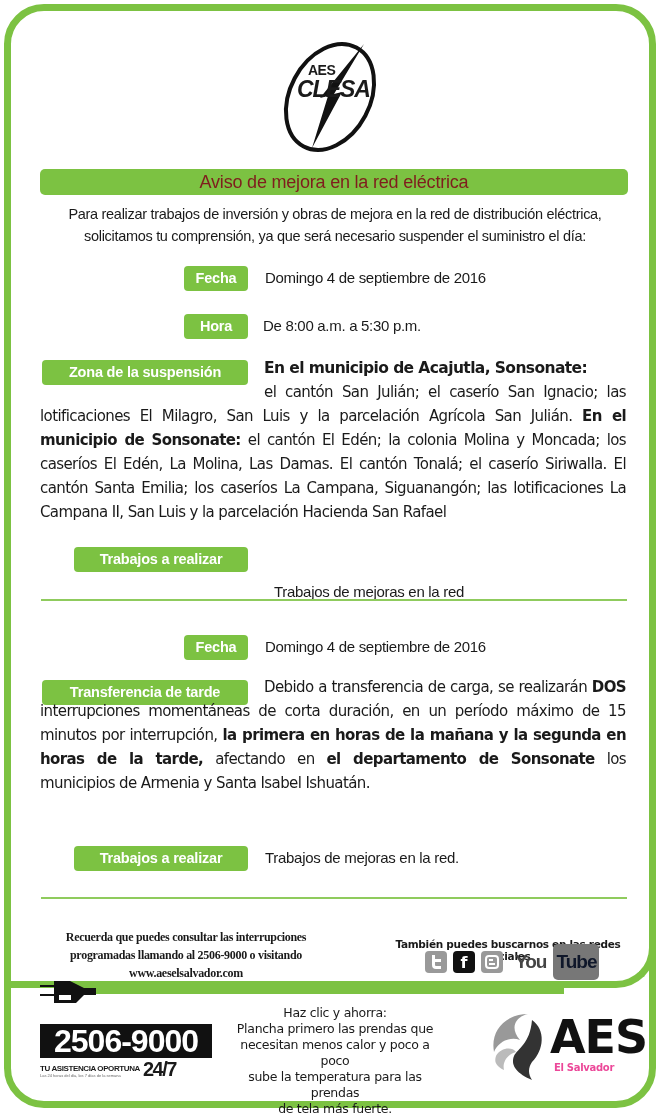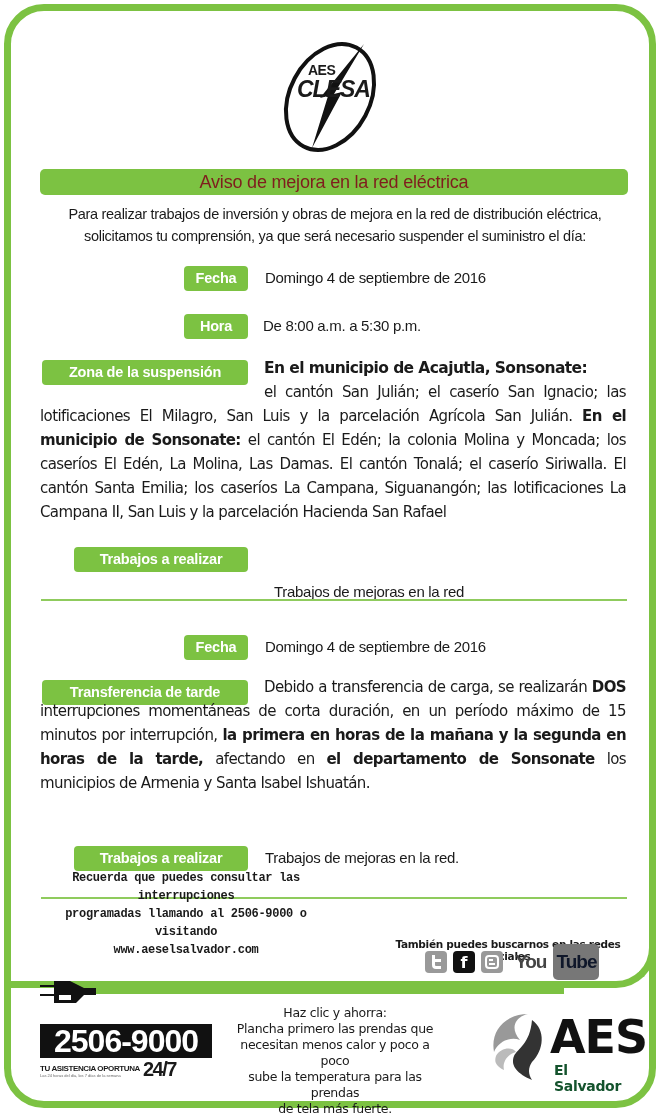--- a/index.html
+++ b/index.html
@@ -45,23 +45,23 @@
 
   .para {
     position: absolute; font-size: 15px; line-height: 24px; text-align: justify;
     font-family: "DejaVu Sans", sans-serif; letter-spacing: -0.6px;
   }
   .para b { font-weight: bold; }
 
   .divider { position: absolute; left: 41px; width: 586px; height: 2px; background: #8fcb5d; }
 
   .footer-left {
-    position: absolute; left: 36px; top: 869px; width: 300px; text-align: center;
+    position: absolute; left: 36px; top: 928px; width: 300px; text-align: center;
     font-size: 12px; line-height: 18px; font-weight: bold; letter-spacing: -0.3px;
-    font-family: Liberation Mono, monospace;
+    font-family: Liberation Serif, serif;
   }
   .footer-right {
     position: absolute; left: 383px; top: 938px; width: 250px; text-align: center;
     font-size: 10.5px; font-weight: bold; letter-spacing: -0.3px;
     font-family: "DejaVu Sans", sans-serif;
   }
   .social { position: absolute; left: 425px; top: 944px; display: flex; gap: 6px; align-items: center; }
   .soc { width: 22px; height: 22px; border-radius: 4px; display: flex; align-items: center; justify-content: center; color: #fff; font-weight: bold; font-size: 16px; font-family: "DejaVu Sans", sans-serif; }
   .yt { display: flex; align-items: center; margin-left: 6px; font-weight: bold; font-size: 19px; font-family: "Liberation Sans", sans-serif; letter-spacing: -1px; color: #444; }
   .yt .tube { background: #777; color: #0f172a; border-radius: 5px; padding: 7px 3px; margin-left: 7px; }
@@ -78,21 +78,21 @@
   .hotline-247 { font-size: 20px; font-weight: bold; margin-left: 3px; letter-spacing: -1.5px; font-family: "Liberation Sans", sans-serif; line-height: 18px; }
 
   .tip {
     position: absolute; left: 225px; top: 1005px; width: 220px; text-align: center;
     font-size: 12.5px; line-height: 16px; letter-spacing: -0.3px;
     font-family: "DejaVu Sans", sans-serif;
   }
 
   .aes-logo { position: absolute; left: 488px; top: 1010px; width: 140px; height: 80px; }
   .aes-text { position: absolute; left: 62px; top: 4px; font-size: 46px; font-weight: bold; letter-spacing: -1px; font-family: "DejaVu Sans", sans-serif; color: #111; line-height: 46px; }
-  .aes-sub { position: absolute; left: 66px; top: 52px; font-size: 14px; font-weight: bold; font-family: "DejaVu Sans", sans-serif; color: #14532d; letter-spacing: -0.3px; }
+  .aes-sub { position: absolute; left: 66px; top: 52px; font-size: 10px; font-weight: bold; font-family: "DejaVu Sans", sans-serif; color: #ec4899; letter-spacing: -0.3px; }
 
   .plug { position: absolute; left: 40px; top: 978px; width: 60px; height: 28px; }
   .plug-line { position: absolute; left: 94px; top: 987px; width: 470px; height: 7px; background: #7cc242; }
 </style>
 </head>
 <body>
 
 <div class="outer-frame"></div>
 <div class="card-bottom"></div>
 

